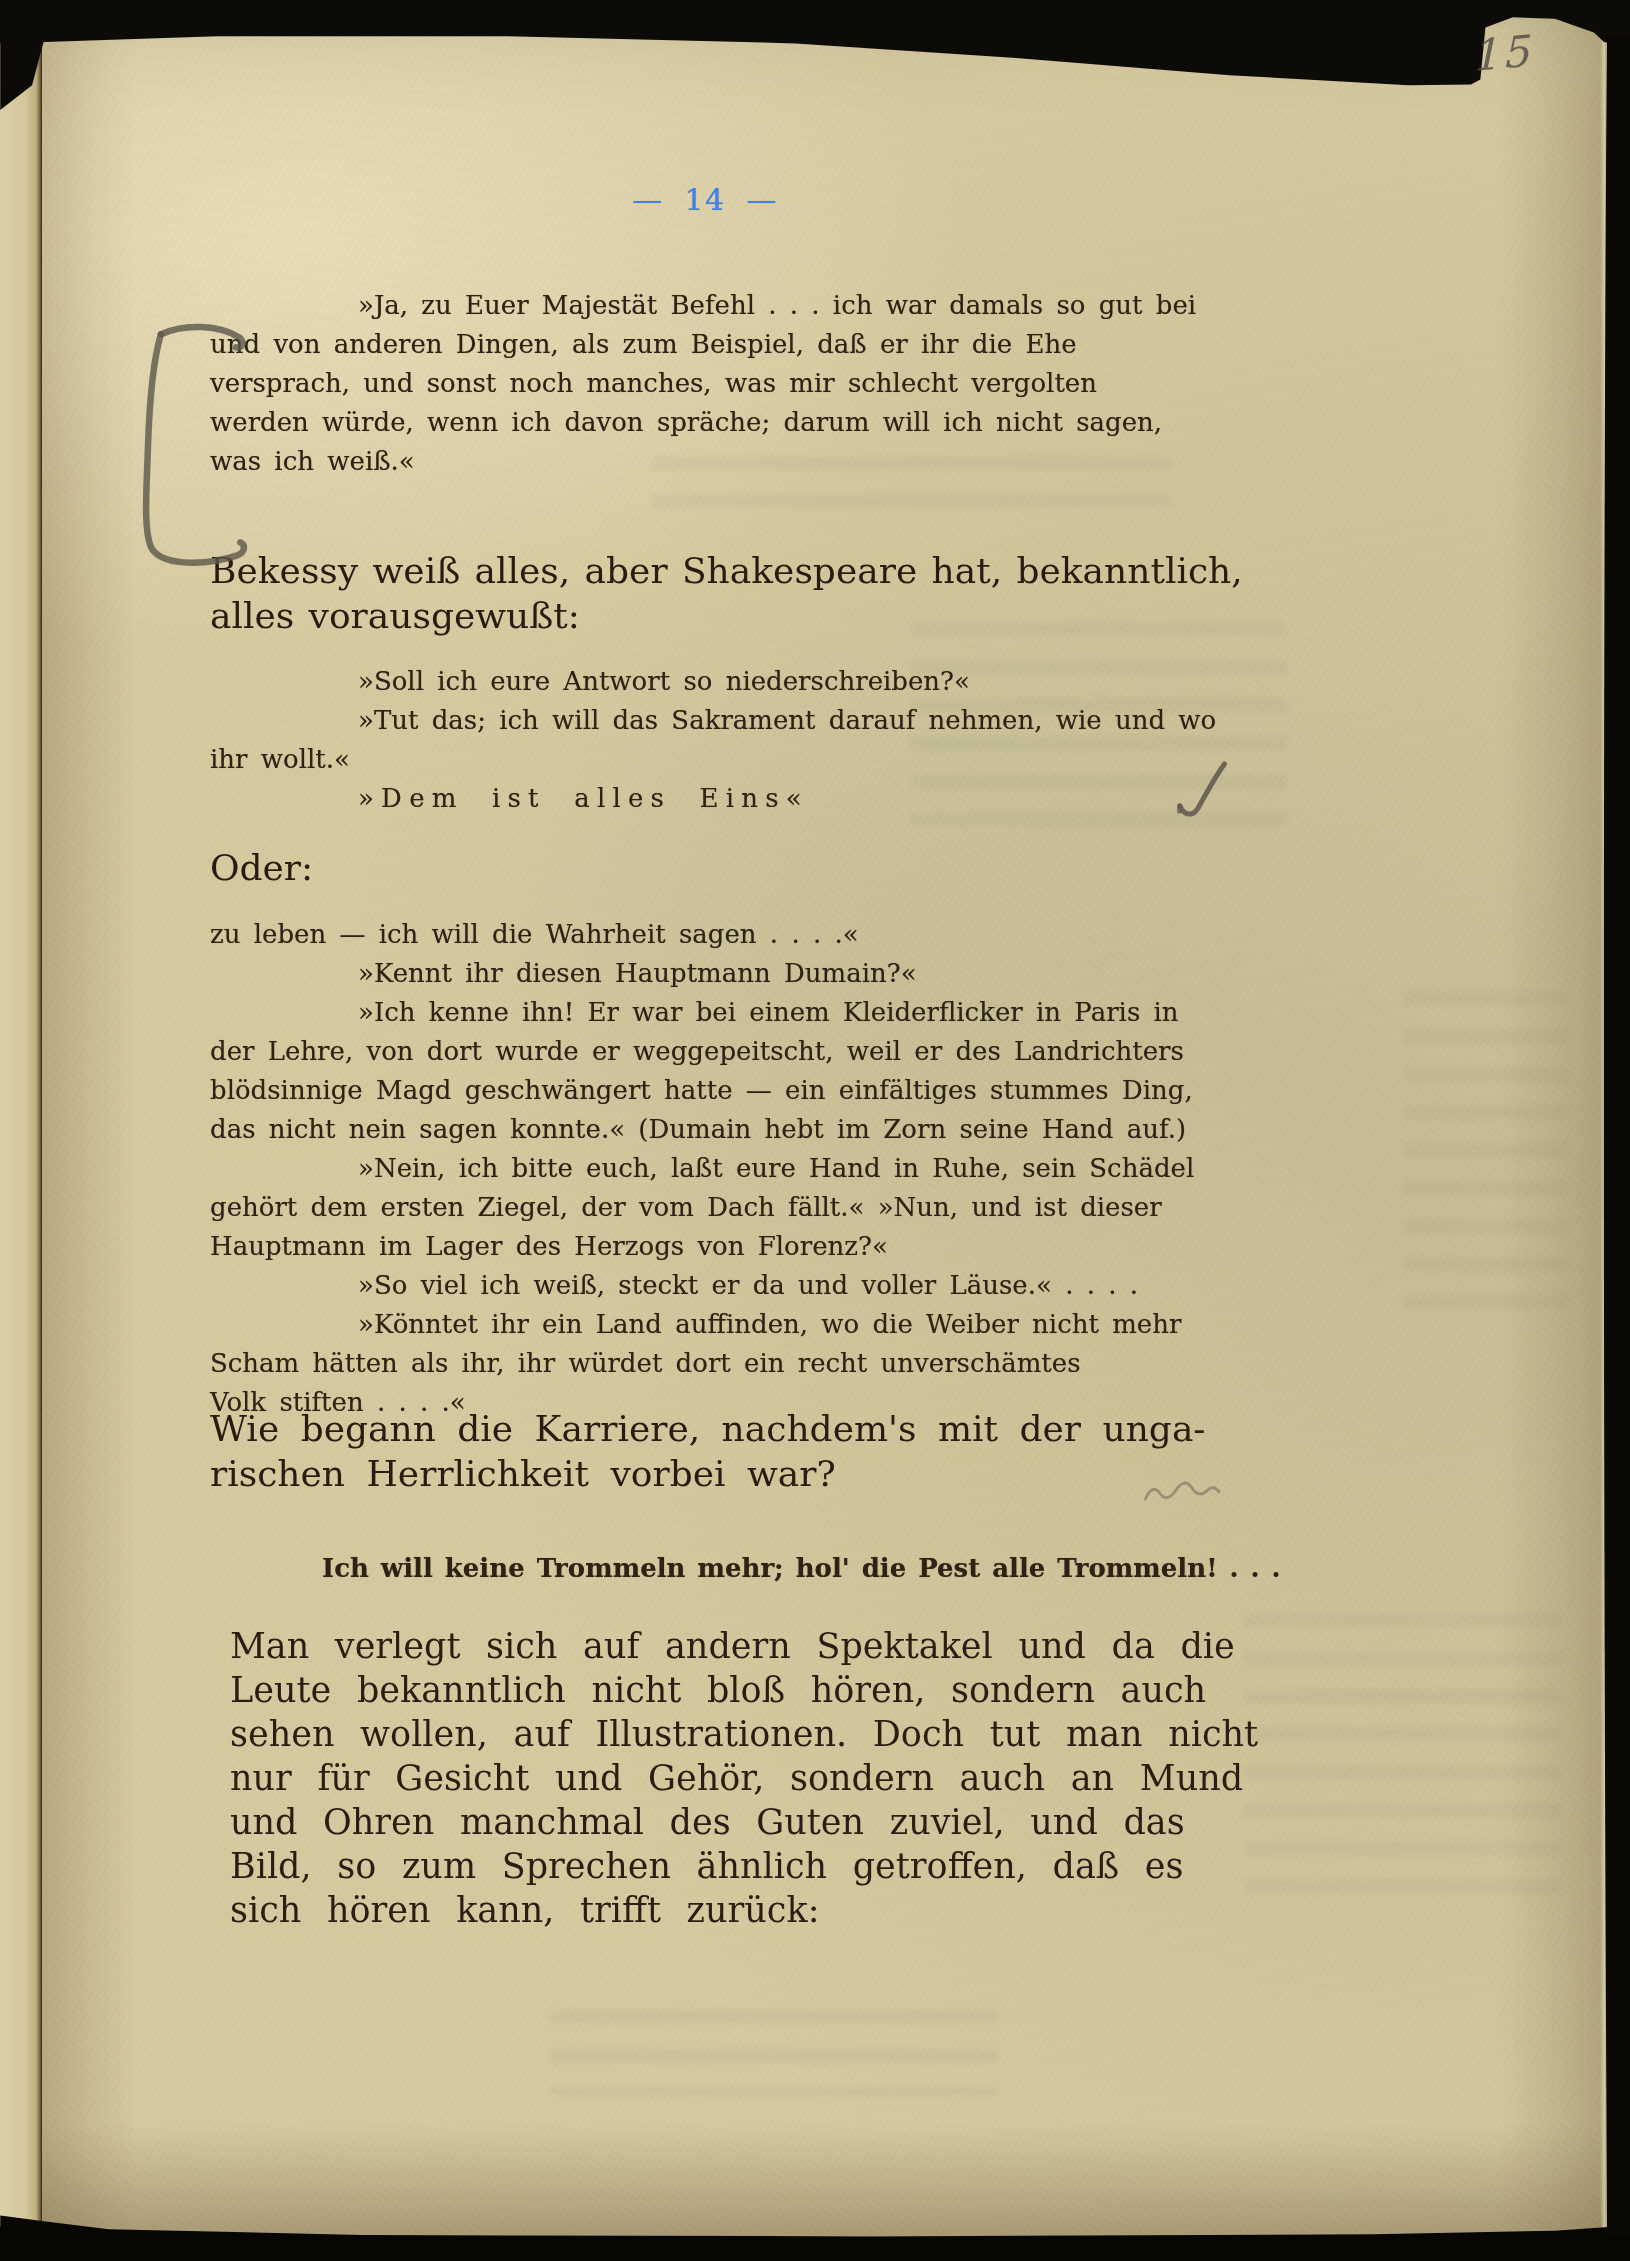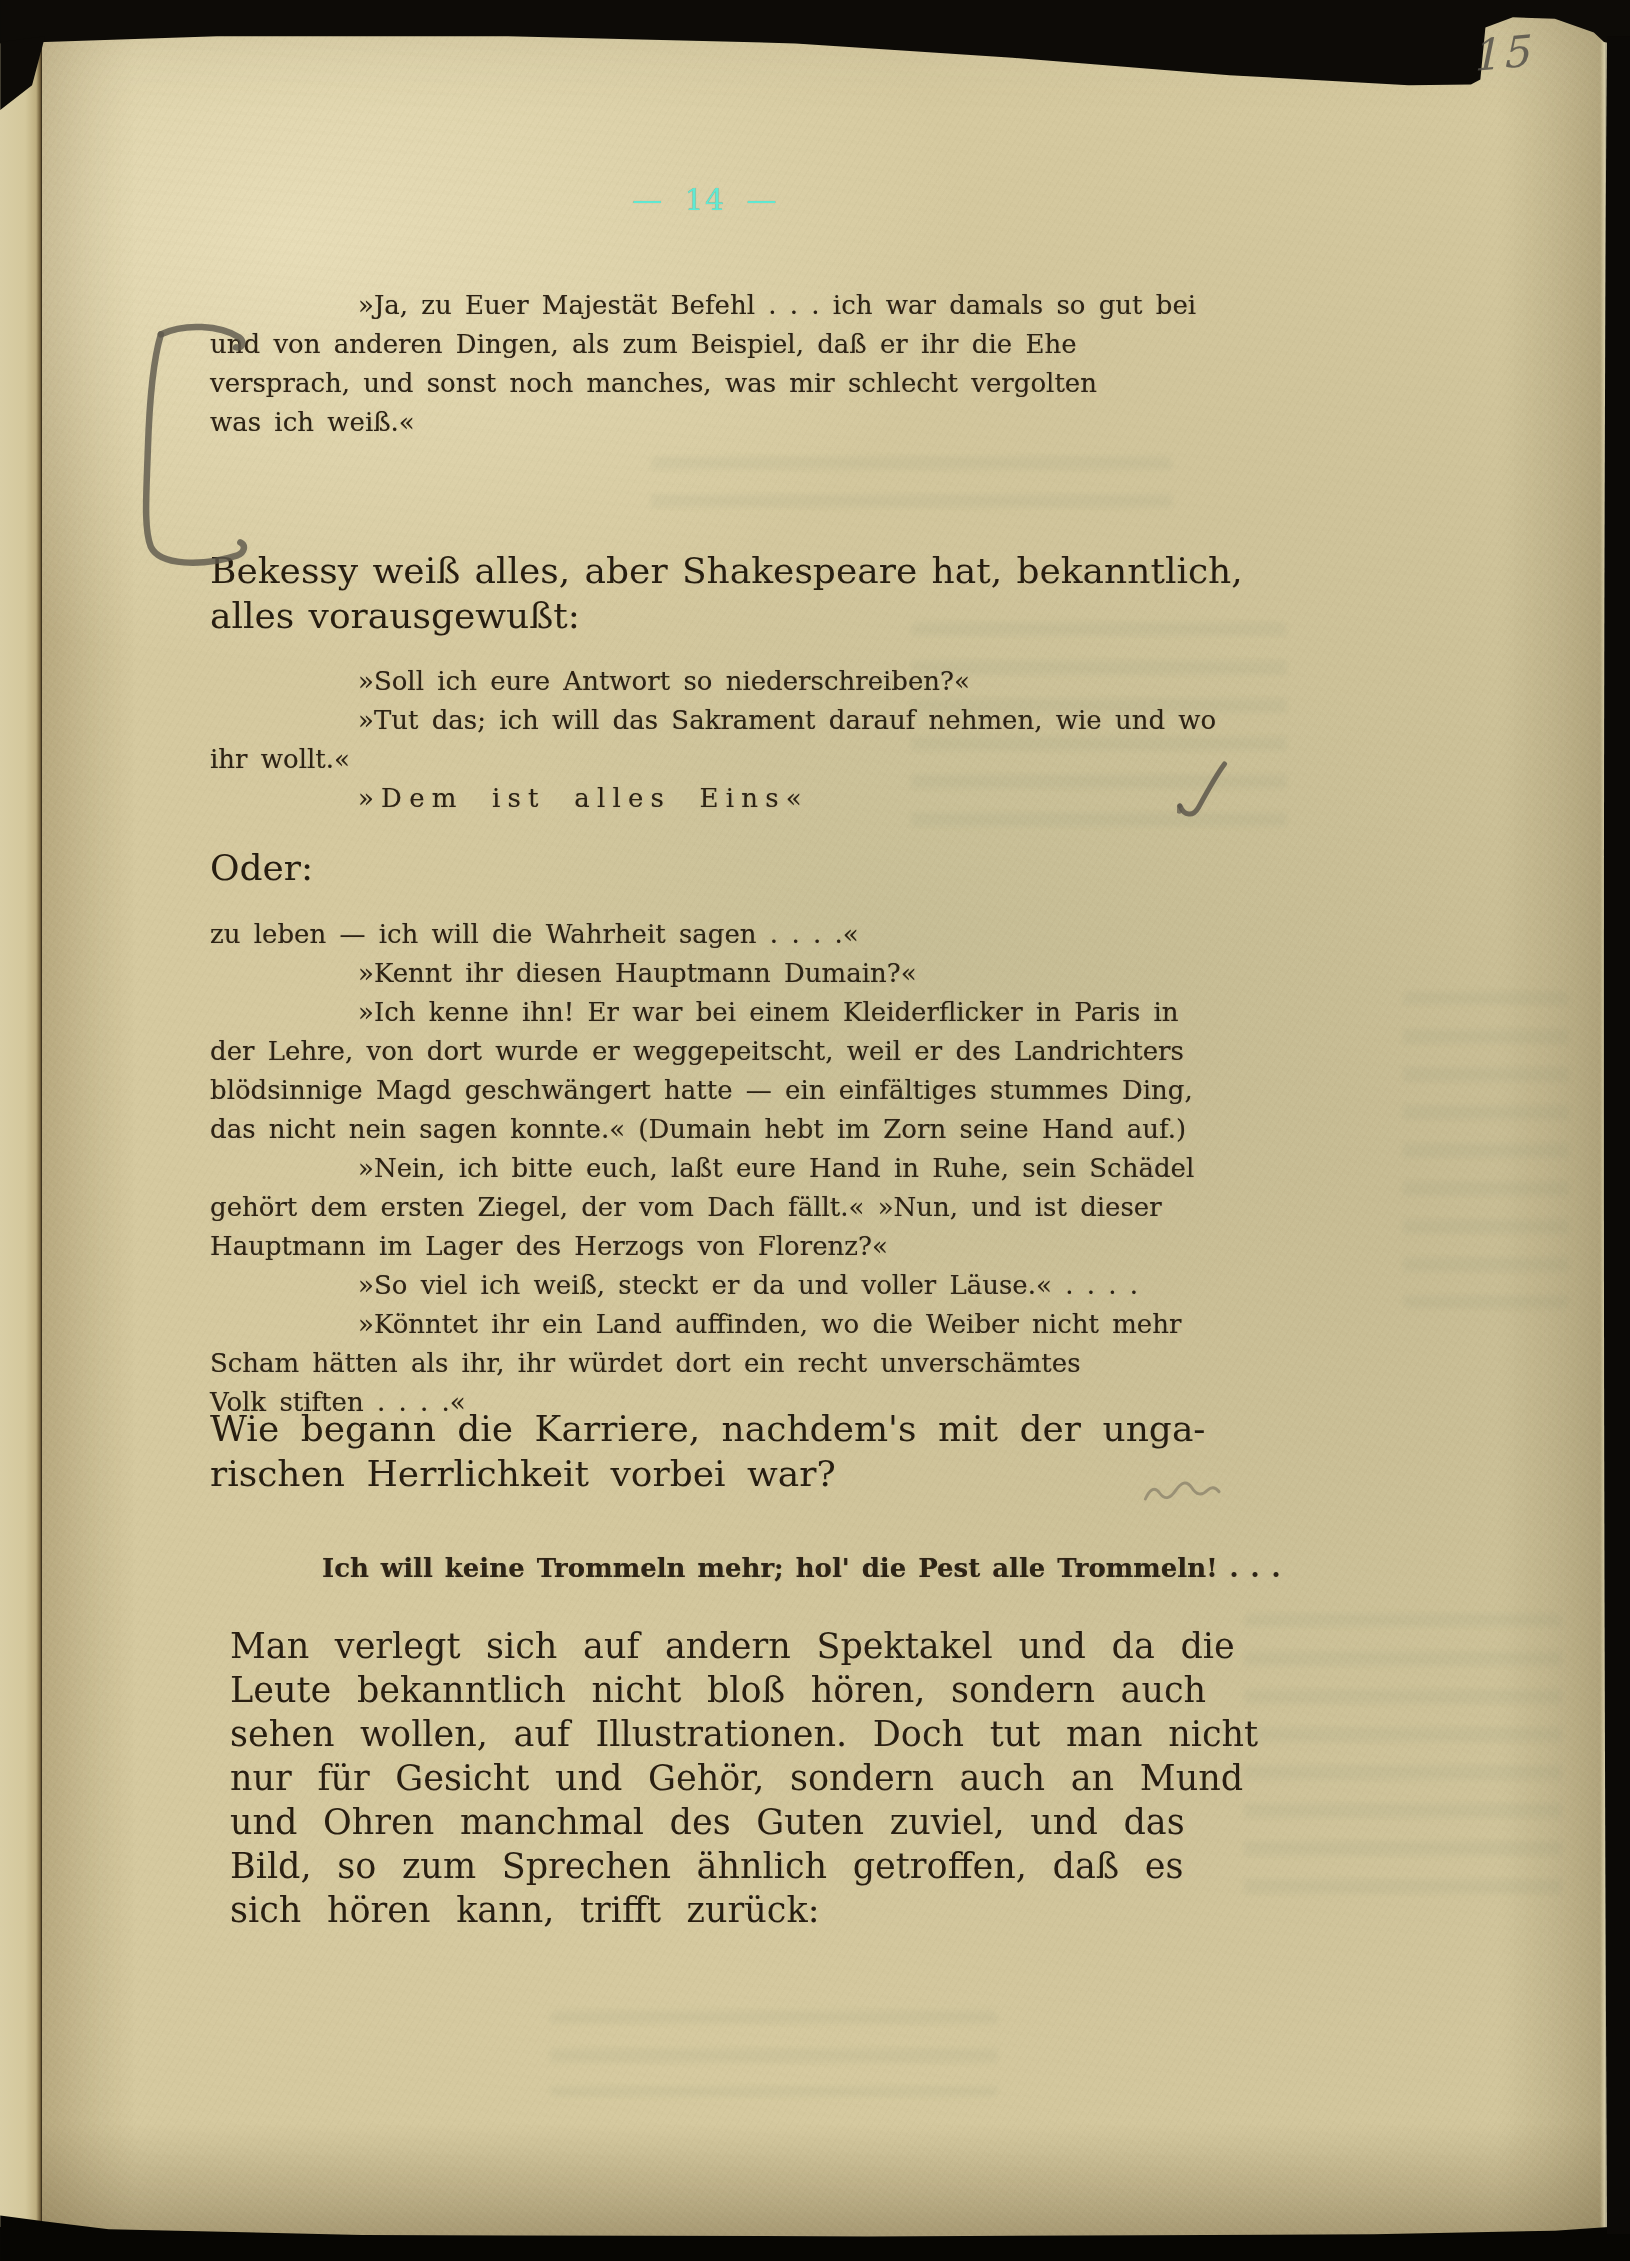--- a/index.html
+++ b/index.html
@@ -41,21 +41,21 @@
   .ink{color:#2d2315;text-shadow:0 0 0.7px rgba(46,35,18,.45);}
   .txt{position:absolute;left:210px;width:1020px;z-index:3;white-space:nowrap;}
   .q{font-size:26px;line-height:39px;word-spacing:5px;}
   .h{font-size:36px;line-height:45px;word-spacing:2.9px;color:#261d10;}
   .p{font-size:35px;line-height:44px;word-spacing:14.5px;color:#281e11;}
   .ind{padding-left:148px;}
   .sperr{letter-spacing:6.5px;word-spacing:10px;}
   .sperr2{letter-spacing:7.2px;word-spacing:13px;}
   .smudge{font-weight:bold;text-shadow:1.4px 0.7px 2.2px rgba(82,72,55,.95),-1.4px 0 1.4px rgba(82,72,55,.8),0 1.4px 2.9px rgba(82,72,55,.6);}
   .pagenum{position:absolute;left:195px;width:1020px;top:182px;text-align:center;
-    font-size:30px;letter-spacing:1.4px;word-spacing:10px;color:#5eead4;z-index:3;}
+    font-size:30px;letter-spacing:1.4px;word-spacing:10px;color:#3b82f6;z-index:3;}
   .corner-num{position:absolute;left:1475px;top:27.5px;z-index:7;
     font-size:43px;font-style:italic;color:#56524a;opacity:.85;
     transform:rotate(-5deg) skewX(-6deg);letter-spacing:2.9px;}
 
   
   .mark{position:absolute;z-index:4;}
   .mark path{fill:none;stroke:#5d574b;stroke-linecap:round;}
   .bleed{position:absolute;z-index:2;filter:blur(2.9px);opacity:.55;border-radius:7.2px;
     background:repeating-linear-gradient(180deg, rgba(116,132,108,.15) 0 14.5px, transparent 14.5px 38px);}
 </style>
@@ -75,20 +75,21 @@
   <div class="bleed" style="left:550px;top:2010px;width:448px;height:87px;"></div>
 
   <div class="pagenum ink">— 14 —</div>
 
   <div class="corner-num">15</div>
 
   <div class="txt" style="top:286px;">
     <div class="q ink ind">»Ja, zu Euer Majestät Befehl . . . ich war damals so gut bei</div>
     <div class="q ink">und von anderen Dingen, als zum Beispiel, daß er ihr die Ehe</div>
     <div class="q ink">versprach, und sonst noch manches, was mir schlecht vergolten</div>
+    <div class="q ink">werden würde, wenn ich davon spräche; darum will ich nicht sagen,</div>
     <div class="q ink">was ich weiß.«</div>
   </div>
 
   <div class="txt" style="top:548px;">
     <div class="h">Bekessy weiß alles, aber Shakespeare hat, bekanntlich,</div>
     <div class="h">alles vorausgewußt:</div>
   </div>
 
   <div class="txt" style="top:662px;">
     <div class="q ink ind">»Soll ich eure Antwort so niederschreiben?«</div>

